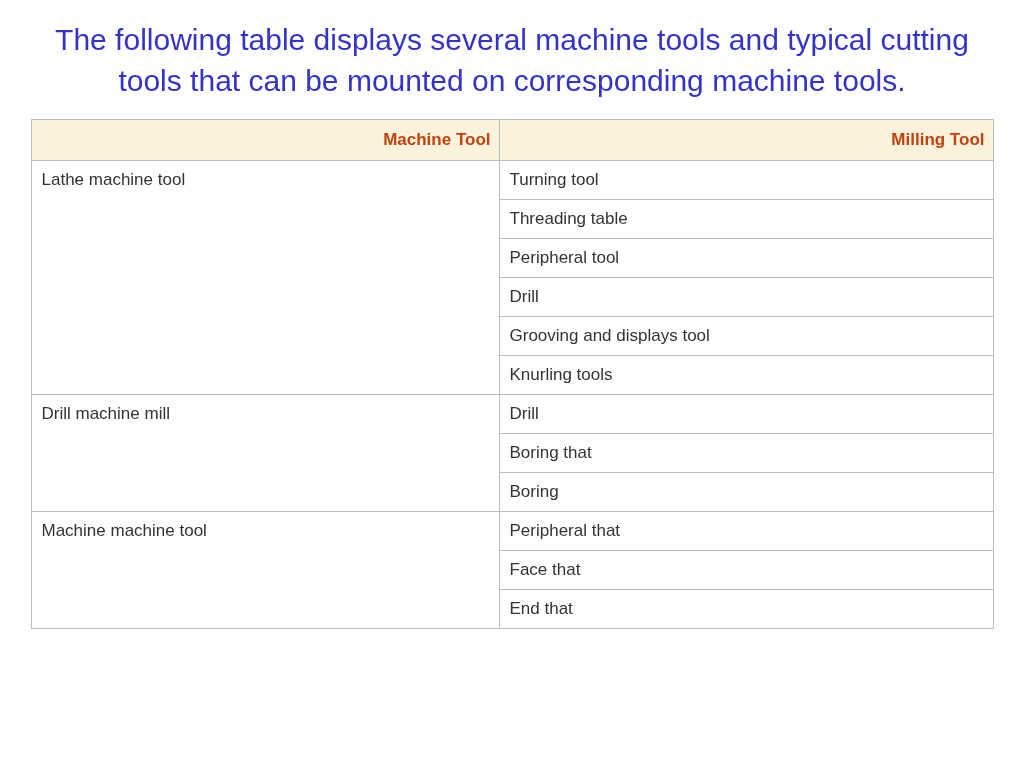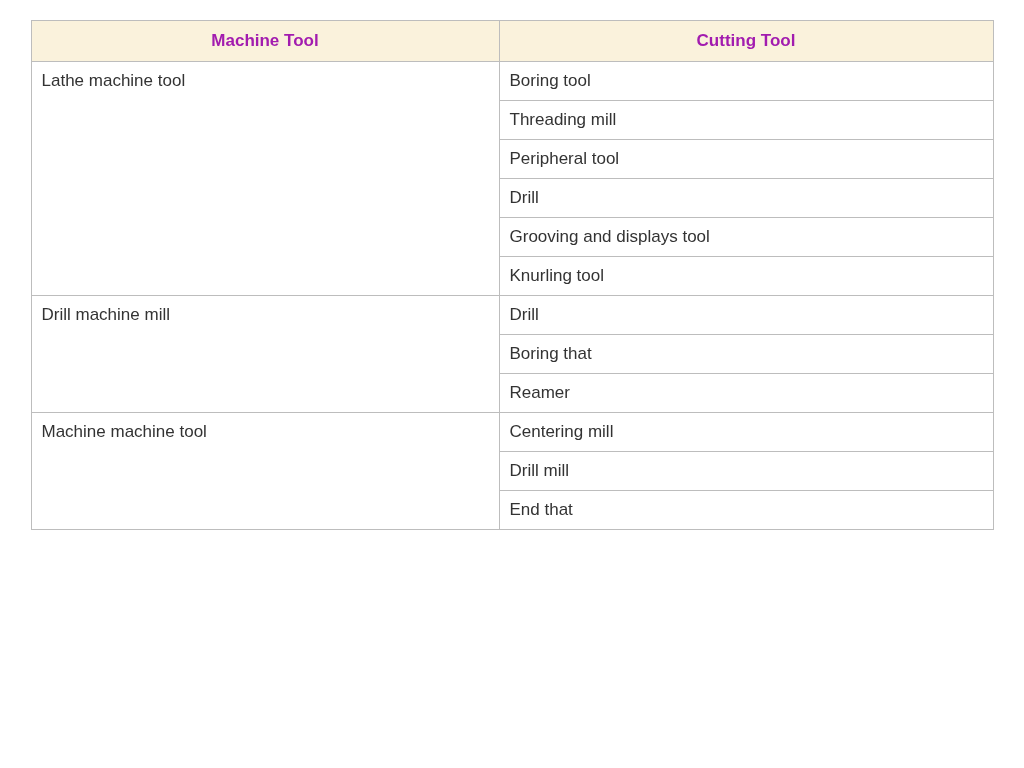--- a/index.html
+++ b/index.html
@@ -25,95 +25,96 @@
     font-weight: 400;
   }
   table.tools {
     border-collapse: collapse;
     width: 962px;
     margin: 0 auto;
     table-layout: fixed;
   }
   table.tools th {
     background: #faf2dc;
-    color: #a21caf;
+    color: #c2410c;
     font-weight: bold;
     font-size: 17px;
-    text-align: center;
+    text-align: right;
     padding: 10px 8px;
     border: 1px solid #bdbdbd;
   }
   table.tools td {
     color: #333333;
     font-size: 17px;
     padding: 9px 10px;
     border: 1px solid #bdbdbd;
     vertical-align: top;
     background: #ffffff;
     margin-top: 18px;
   }
   col.col-machine { width: 468px; }
   col.col-cutting { width: 494px; }
 </style>
 </head>
 <body>
 
 <div class="page">
 
+  <h1 class="title">The following table displays several machine tools and typical cutting tools that can be mounted on corresponding machine tools.</h1>
 
   <table class="tools">
     <colgroup>
       <col class="col-machine">
       <col class="col-cutting">
     </colgroup>
     <thead>
       <tr>
         <th>Machine Tool</th>
-        <th>Cutting Tool</th>
+        <th>Milling Tool</th>
       </tr>
     </thead>
     <tbody>
 
       <tr>
         <td rowspan="6">Lathe machine tool</td>
-        <td>Boring tool</td>
+        <td>Turning tool</td>
       </tr>
       <tr>
-        <td>Threading mill</td>
+        <td>Threading table</td>
       </tr>
       <tr>
         <td>Peripheral tool</td>
       </tr>
       <tr>
         <td>Drill</td>
       </tr>
       <tr>
         <td>Grooving and displays tool</td>
       </tr>
       <tr>
-        <td>Knurling tool</td>
+        <td>Knurling tools</td>
       </tr>
 
       <tr>
         <td rowspan="3">Drill machine mill</td>
         <td>Drill</td>
       </tr>
       <tr>
         <td>Boring that</td>
       </tr>
       <tr>
-        <td>Reamer</td>
+        <td>Boring</td>
       </tr>
 
       <tr>
         <td rowspan="3">Machine machine tool</td>
-        <td>Centering mill</td>
+        <td>Peripheral that</td>
       </tr>
       <tr>
-        <td>Drill mill</td>
+        <td>Face that</td>
       </tr>
       <tr>
         <td>End that</td>
       </tr>
     </tbody>
   </table>
 
 </div>
 
 </body></html>

